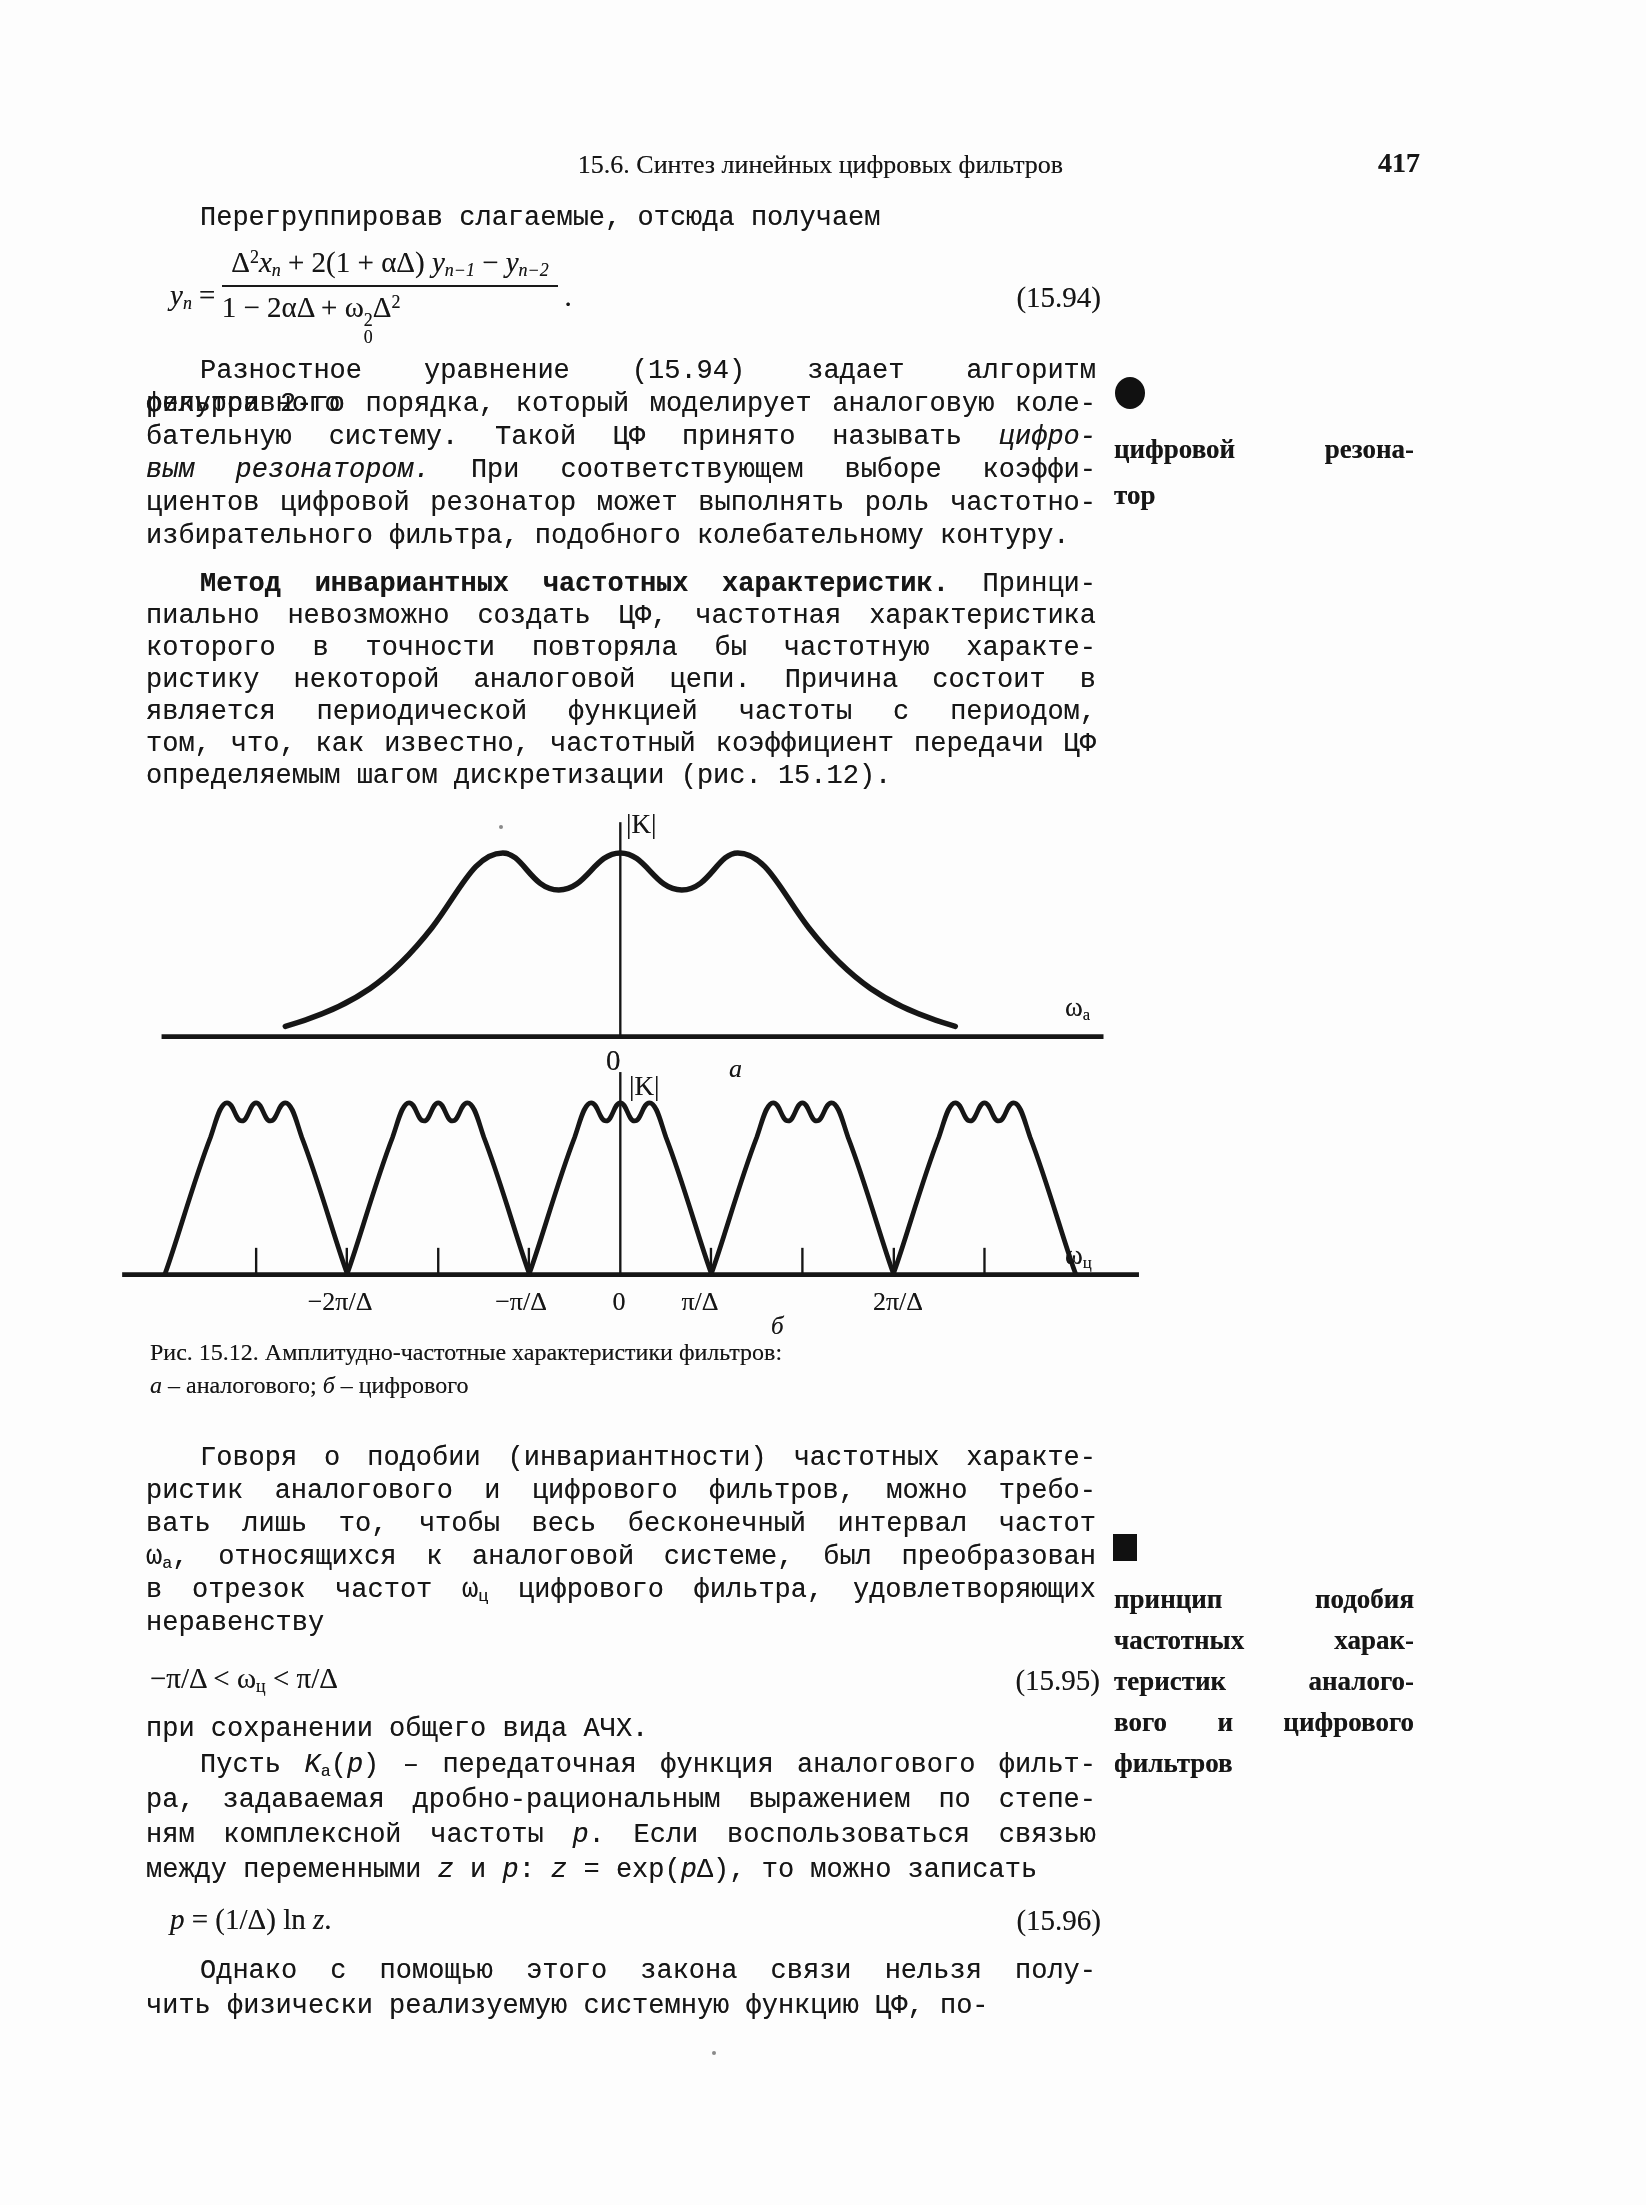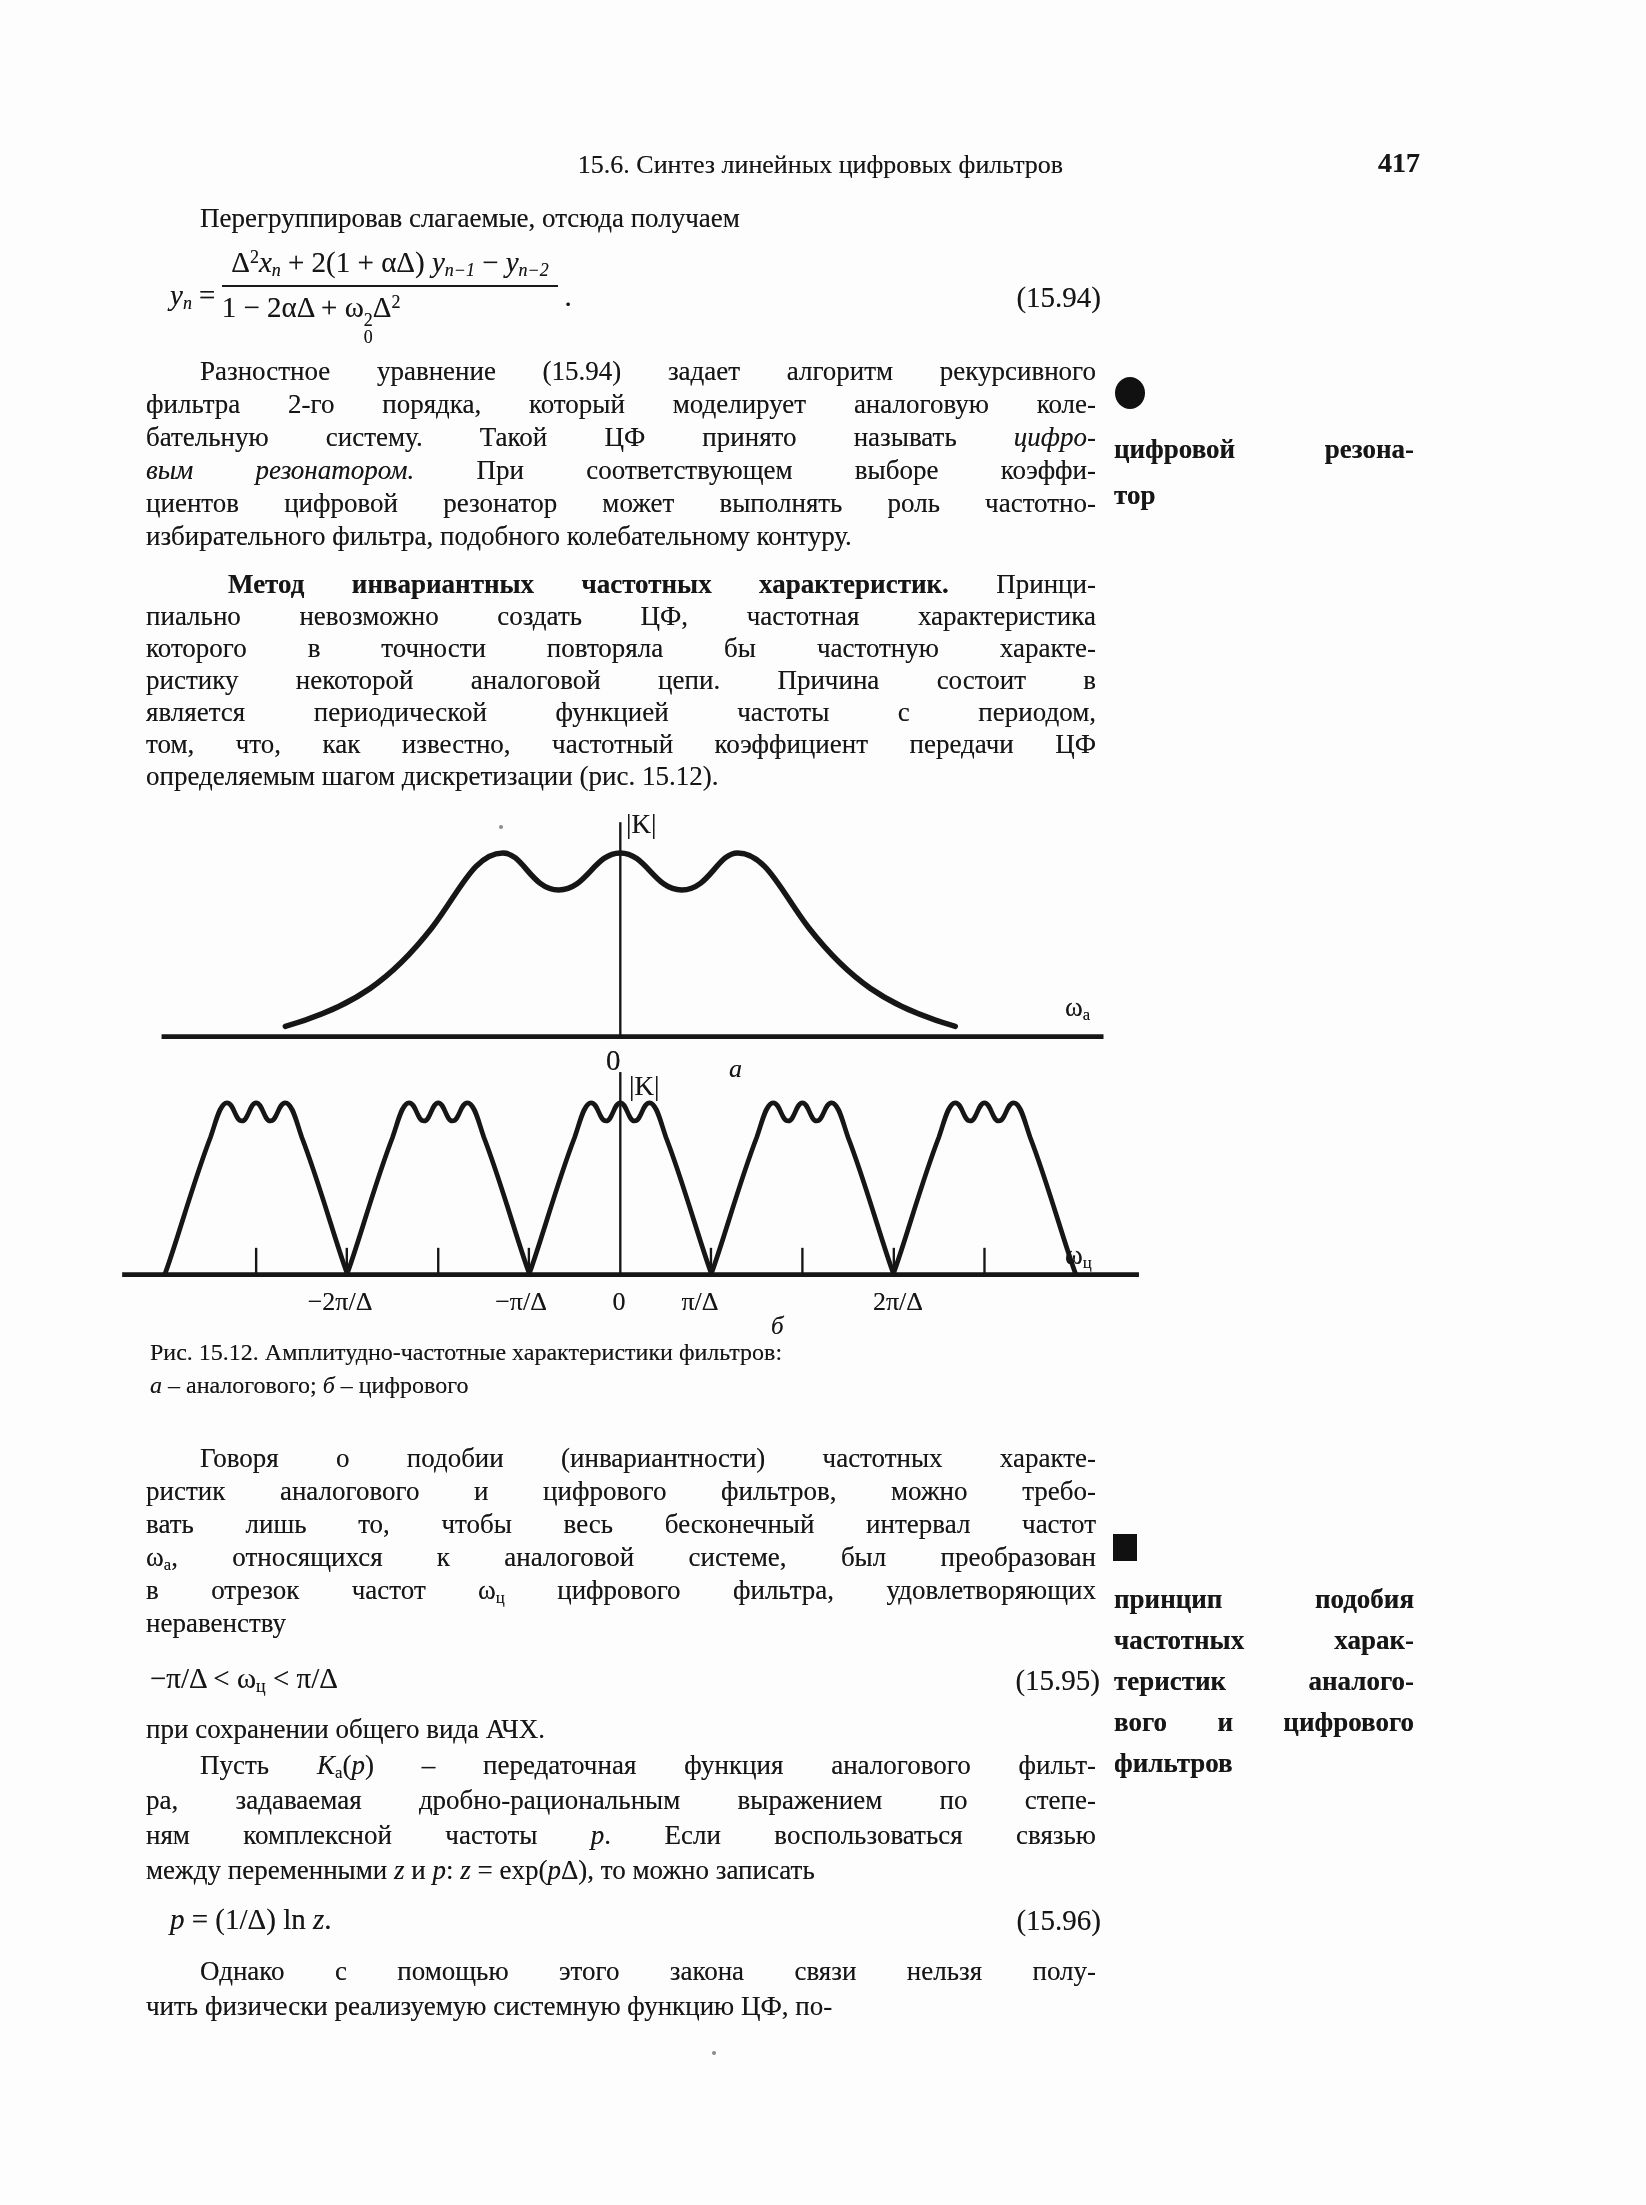--- a/index.html
+++ b/index.html
@@ -1,25 +1,25 @@
 <!DOCTYPE html>
 <html style="font-size:12.6px"><head>
 <meta charset="utf-8">
 <style>
   html,body{margin:0;padding:0;background:#e8e8e8;}
   .page{position:relative;width:1647px;height:2205px;background:#fdfdfd;
         font-family:"Liberation Serif","DejaVu Serif",serif;color:#161616;overflow:hidden;
         text-shadow:0 0 0.4px rgba(0,0,0,.5);}
   .runhead{position:absolute;top:150px;left:426px;width:789px;text-align:center;font-size:26px;}
   .pagenum{position:absolute;top:147px;left:1341px;width:79px;text-align:right;font-size:28px;font-weight:bold;}
-  .para{position:absolute;left:146px;width:950px;font-size:27px;}
+  .para{position:absolute;left:146px;width:950px;font-size:27px;font-family:Liberation Mono, monospace;}
   .tline{line-height:var(--lh,33px);height:var(--lh,33px);text-align:justify;text-align-last:justify;}
   .tline.ind{text-indent:54px;}
   .tline.lst{text-align-last:left;}
-  .it{font-style:italic;} .bd{font-weight:bold;margin-left:28px;}
+  .it{font-style:italic;} .bd{font-weight:bold;}
   .sb{font-size:.62em;vertical-align:-.22em;} .sp{font-size:.62em;vertical-align:.5em;}
   .stack{display:inline-flex;flex-direction:column;vertical-align:-.5em;font-size:.62em;line-height:.95;text-align:center;}
   .formula{position:absolute;left:170px;width:931px;font-size:29px;display:flex;align-items:center;}
   .frac{display:inline-flex;flex-direction:column;align-items:flex-start;margin:0 6.3px;text-align:center;}
   .frac .num{padding:0 9.5px 4px;border-bottom:2.4px solid #1a1a1a;}
   .frac .den{padding-top:4px;}
   .eqno{position:absolute;right:0;top:50%;transform:translateY(-50%);}
   .mnote{position:absolute;left:1114px;width:300px;font-size:27px;font-weight:bold;}
   .mnote .tline{--lh:var(--mlh,41px);}
   .bullet-circle{position:absolute;left:1115px;top:377px;width:30px;height:32px;border-radius:50%;background:#111;}

